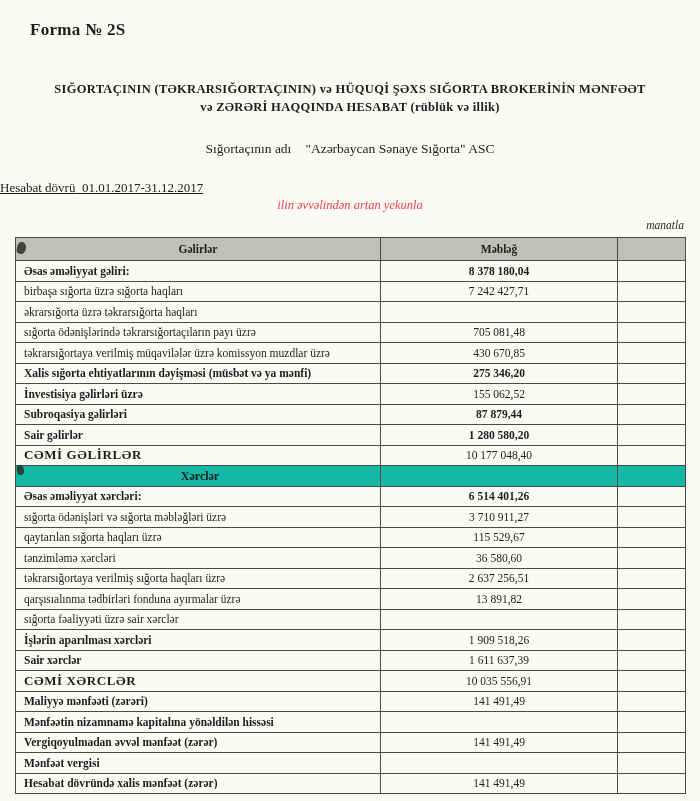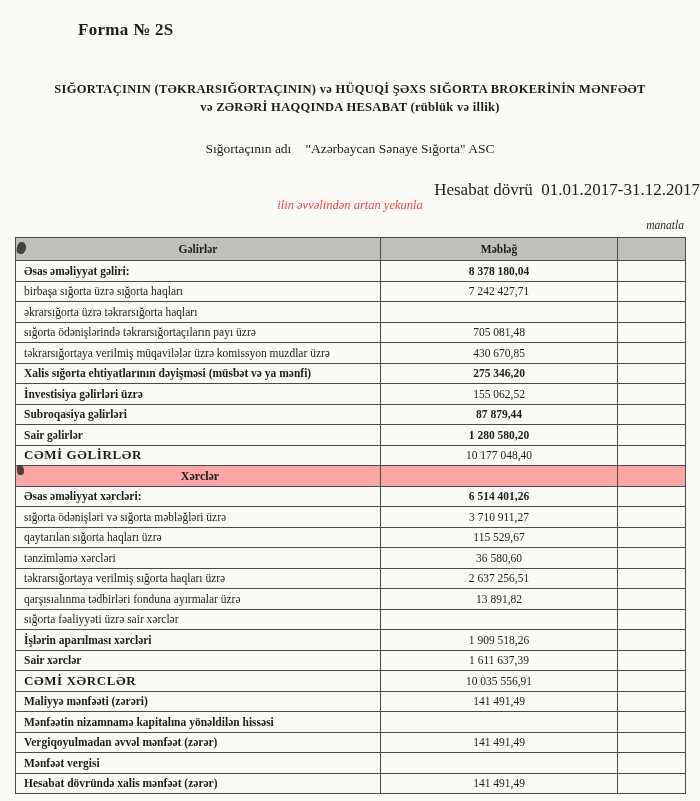--- a/index.html
+++ b/index.html
@@ -8,35 +8,35 @@
     position:relative;
     width:700px;height:801px;
     margin:0 auto;
     background:#fbfaf7;
     font-family:"Liberation Serif","DejaVu Serif",serif;
     color:#1d1d1d;
     overflow:hidden;
   }
   .form-label{
     position:absolute;left:30px;top:20px;
-    font-size:17px;font-weight:bold;letter-spacing:0.3px;margin-left:48px;
+    font-size:17px;font-weight:bold;letter-spacing:0.3px;
   }
   .title{
     position:absolute;top:80px;left:0;width:100%;
     text-align:center;font-weight:bold;
     font-size:12.5px;line-height:18px;letter-spacing:0.3px;
   }
   .insurer-line{
     position:absolute;top:141px;left:0;width:100%;
     text-align:center;font-size:13.5px;
   }
   .insurer-line .gap{display:inline-block;width:14px;}
   .period-line{
     position:absolute;top:180px;left:0;width:100%;
-    text-align:right;font-size:17px;
+    text-align:left;font-size:13px;text-decoration:underline;
   }
   .subnote{
     position:absolute;top:198px;left:0;width:100%;
     text-align:center;font-style:italic;font-size:12.5px;color:#ef4444;
   }
   .currency-note{
     position:absolute;top:219px;right:16px;
     font-style:italic;font-size:11.5px;color:#2a2a2a;
   }
   table.report{
@@ -53,21 +53,21 @@
     border-top:2px solid #3a3a38;
     height:18px;padding:2px 4px;
     font-size:12.5px;font-weight:bold;text-align:center;
   }
   tbody td{height:15.5px;line-height:14px;padding:2px 4px;}
   .cell-label{text-align:left;padding-left:8px;}
   .cell-value{text-align:center;}
   .row.b .cell-label{font-weight:bold;}
   .row.vb .cell-value{font-weight:bold;}
   .row.total .cell-label{font-weight:bold;text-align:left;font-size:13px;letter-spacing:0.6px;}
-  .row.section{background:#fca5a5;margin-left:43px;}
+  .row.section{background:#14b8a6;margin-left:43px;}
   .row.section .cell-label{font-weight:bold;text-align:center;font-size:12px;}
   .artifact{
     position:absolute;background:#2e2c29;opacity:0.85;
     border-radius:45% 55% 50% 40%;
   }
   .artifact.a1{left:17px;top:242px;width:9px;height:12px;transform:rotate(12deg);}
   .artifact.a2{left:17px;top:465px;width:7px;height:10px;transform:rotate(-8deg);}
 </style>
 </head>
 <body>

